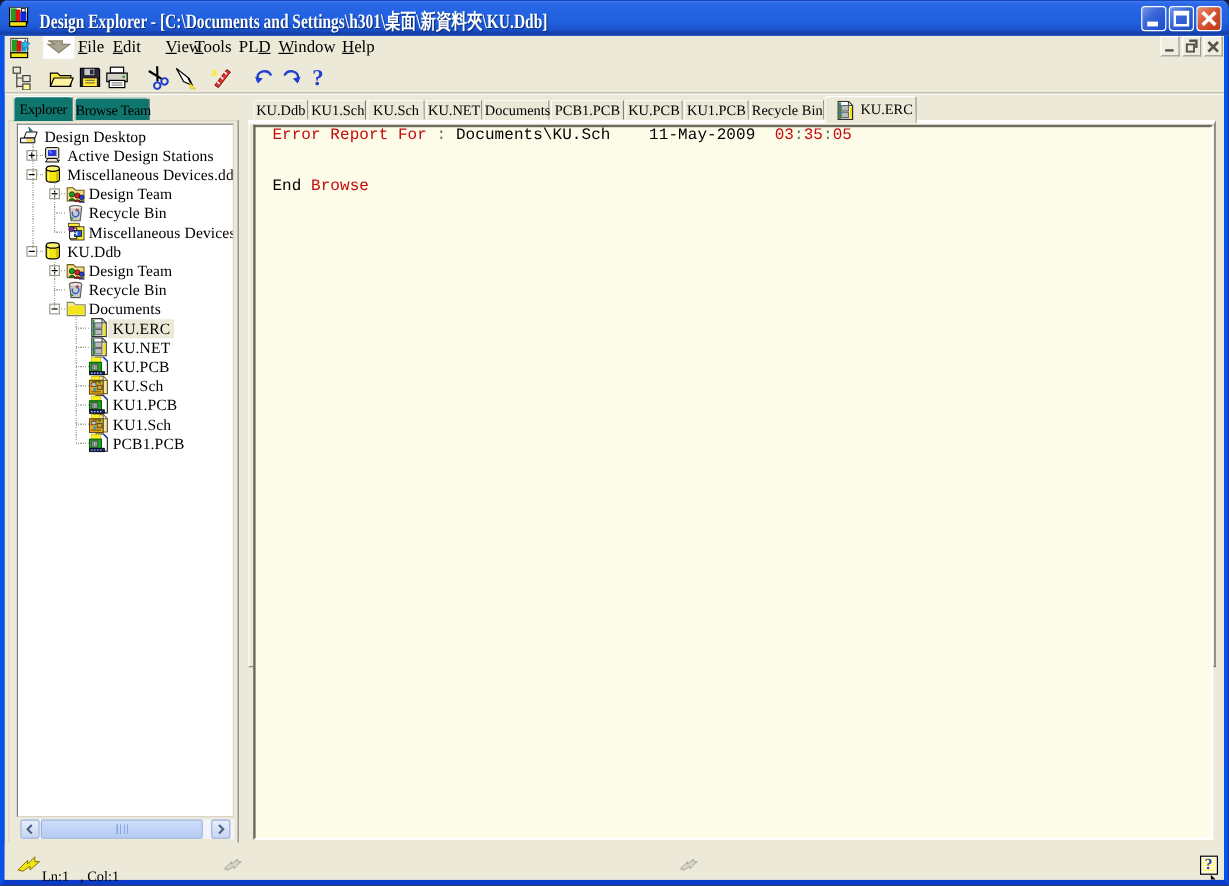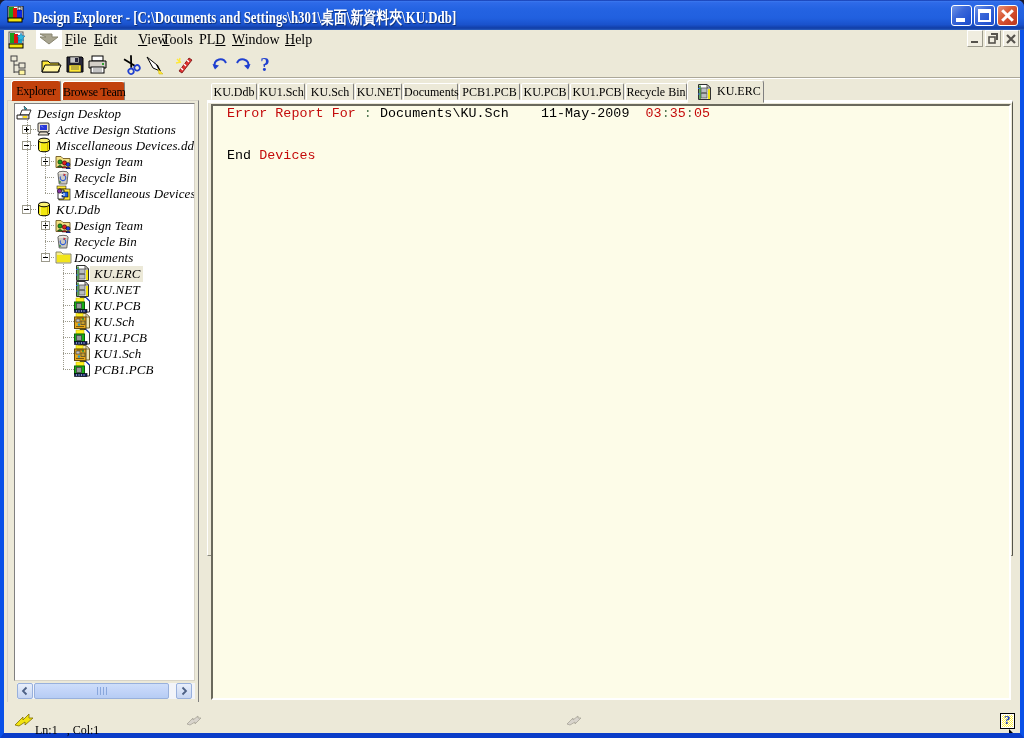--- a/index.html
+++ b/index.html
@@ -33,25 +33,25 @@
 #menubar .arrowbox { position:absolute; left:32px; top:0px; width:26px; height:19px; background:#fff; }
 #menubar .items { position:absolute; left:59px; top:2px; font-size:14px; color:#000; white-space:nowrap; }
 #menubar .items span { position:absolute; top:0; }
 #menubar u { text-decoration:underline; }
 .mdibtn { position:absolute; top:0px; width:16px; height:17px; background:#F0EDE0; border:1px solid; border-color:#fff #9C9A8C #9C9A8C #fff; }
 #mdi-min { left:963px; } #mdi-res { left:981px; } #mdi-clo { left:999px; }
 #toolbar { position:absolute; left:0; top:50px; width:1016px; height:27px; background:#ECE9D8; }
 #toolbar svg { position:absolute; top:5px; }
 #tb-sep { position:absolute; left:0; top:77px; width:1016px; height:2px; border-top:1px solid #ACA899; border-bottom:1px solid #fff; }
 #lpanel { position:absolute; left:3px; top:79px; width:192px; height:623px; }
-.ltab { position:absolute; height:20px; background:#c2410c; border:1px solid; border-color:#fff #808080 transparent #fff; border-radius:3px 3px 0 0; font-size:12px; letter-spacing:-0.3px; }
+.ltab { position:absolute; height:20px; background:#0f766e; border:1px solid; border-color:#fff #808080 transparent #fff; border-radius:3px 3px 0 0; font-size:12px; letter-spacing:-0.3px; }
 .ltab .c { position:absolute; left:0; right:0; top:3px; text-align:center; white-space:nowrap; }
 #ltab1 { left:4px; width:50px; z-index:2; top:1px; height:21px; }
 #ltab2 { left:55px; width:63px; top:2px; }
-#lbox { position:absolute; left:0px; top:21px; width:192px; height:624px; border:1px solid; border-color:#D8D4C8 #808080 #808080 #D8D4C8; background:#ECE9D8;font-style:italic; }
+#lbox { position:absolute; left:0px; top:21px; width:192px; height:624px; border:1px solid; border-color:#D8D4C8 #808080 #808080 #D8D4C8; background:#ECE9D8; }
 #tree { position:absolute; left:6px; top:2px; width:181px; height:578px; background:#fff; border:1px solid; border-color:#808080 #D8D4C8 #D8D4C8 #808080; overflow:hidden; }
 #hscroll { position:absolute; left:9px; top:582px; width:178px; height:16px; background:#F2F4F9; }
 .trow { position:absolute; left:0; height:16px; white-space:nowrap; }
 .trow .lbl { position:absolute; top:1px; letter-spacing:0.1px; font-size:13px; color:#000; padding:0 3px 0 4px; }
 .sel { background:#ECE9D8; }
 .tline { position:absolute; background-image:repeating-linear-gradient(to bottom,#9C9A8C 0 1px,transparent 1px 2px); width:1px; }
 .hline { position:absolute; background-image:repeating-linear-gradient(to right,#9C9A8C 0 1px,transparent 1px 2px); height:1px; }
 .pm { position:absolute; width:9px; height:9px; background:#fff; border:1px solid #9C9A8C; }
 .pm .h { position:absolute; left:1px; top:3px; width:5px; height:1px; background:#000; }
 .pm .v { position:absolute; left:3px; top:1px; width:1px; height:5px; background:#000; }
@@ -511,21 +511,21 @@
 <path d="M2 4.5 h2 M2 10 h2" stroke="#3070E0" stroke-width="1.2"></path>
 </svg>
         <div class="c" style="top:3px;left:29px;text-align:left">KU.ERC</div>
       </div>
     </div>
   <div id="mdiframe">
       <div id="editor">
     <div id="ctext"><span class="red">Error Report For</span> <span class="grn">:</span> Documents\KU.Sch    11-May-2009  <span class="red">03</span><span class="grn">:</span><span class="red">35</span><span class="grn">:</span><span class="red">05</span>
 
 
-End <span class="red">Devices</span></div>
+End <span class="red">Browse</span></div>
   </div>
     </div>
   <div id="status">
     <svg width="22" height="14" viewBox="0 0 22 14" style="position:absolute;left:10px;top:11px">
       <path d="M1 12 L9 4 L9 7 L15 1 L15 5 L19 5 L11 12 L11 9 L5 13 Z" fill="#F2E410" stroke="#807000" stroke-width="0.8"></path>
     </svg>
     <div class="lntext">Ln:1&nbsp;&nbsp;&nbsp;, Col:1</div>
     <svg width="16" height="12" viewBox="0 0 16 12" style="position:absolute;left:182px;top:12px">
       <path d="M1 10 L7 4 L7 6 L12 2 L12 4 L15 4 L9 10 L9 8 L4 11 Z" fill="#D8D4CC" stroke="#A8A498" stroke-width="0.8"></path>
     </svg>

